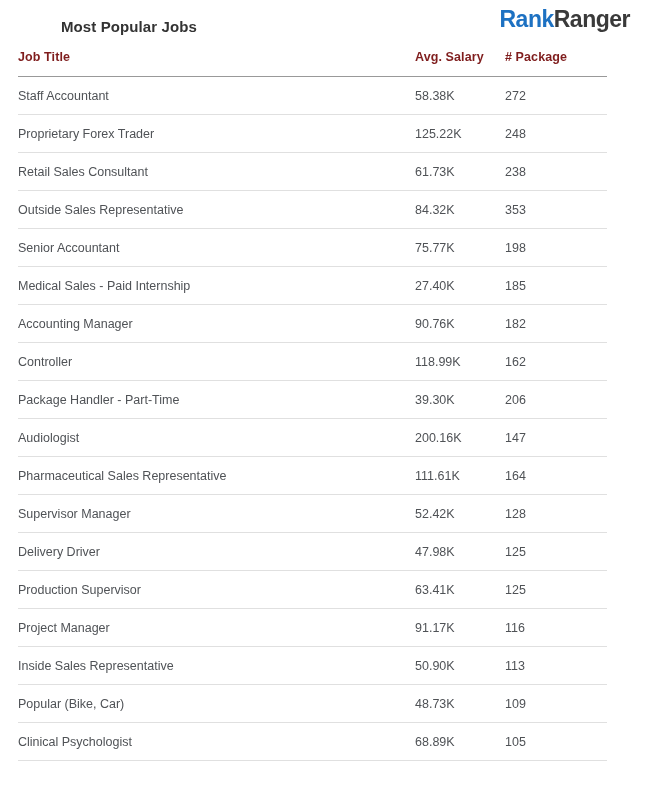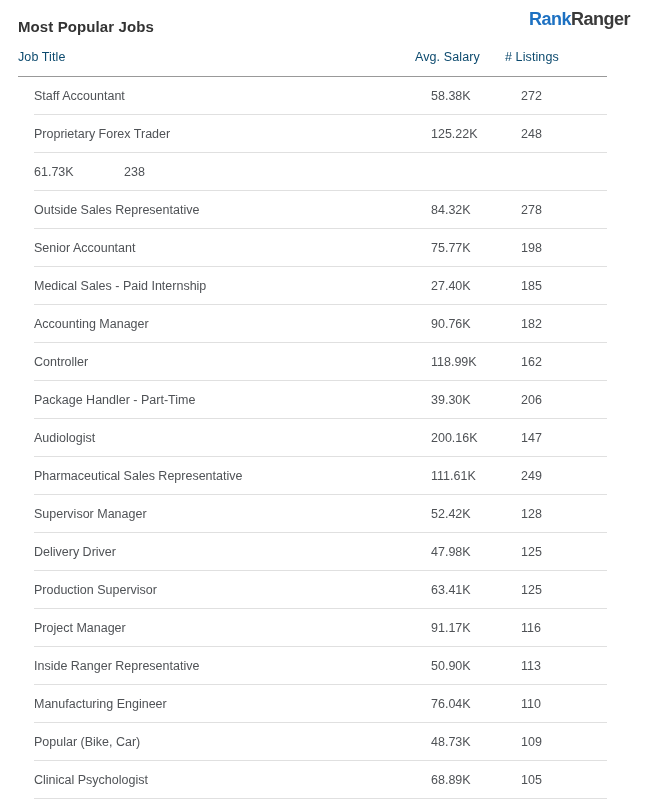--- a/index.html
+++ b/index.html
@@ -9,59 +9,59 @@
     overflow: hidden;
     font-family: "Liberation Sans", "DejaVu Sans", sans-serif;
   }
   .page { width: 646px; height: 810px; background: #fff; }
 
   .topbar {
     display: flex;
     justify-content: space-between;
     align-items: flex-start;
     padding: 12px 16px 0 18px;
+    margin-left: 43px;
   }
   .page-title {
     font-size: 15px;
     font-weight: 700;
     color: #333333;
     margin-top: 5px;
     line-height: 20px;
     letter-spacing: 0.1px;
   }
   .logo {
-    font-size: 18px;
+    font-size: 23px;
     font-weight: 700;
     line-height: 23px;
     margin-top: -4px;
     letter-spacing: -0.5px;
     white-space: nowrap;
   }
   .logo .rank   { color: #1d71c2; }
   .logo .ranger { color: #3a3a3a; }
 
   .table { margin: 0 39px 0 18px; }
   .thead {
     display: flex;
     align-items: center;
     height: 40px;
     border-bottom: 1px solid #999999;
   }
   .thead .col {
     font-size: 12.5px;
-    font-weight: 400;
-    color: #0c4a6e;
+    font-weight: 700;
+    color: #7f1d1d;
     letter-spacing: 0.1px;
   }
   .row {
     display: flex;
     align-items: center;
     height: 38px;
     border-bottom: 1px solid #e0e0e0;
-    margin-left: 16px;
   }
   .cell {
     font-size: 12.5px;
     font-weight: 400;
     color: #4f5256;
     white-space: nowrap;
     overflow: hidden;
   }
   .c-job      { width: 397px; flex: none; }
   .c-salary   { width: 90px;  flex: none; }
@@ -76,41 +76,42 @@
     <div class="page-title">Most Popular Jobs</div>
     <div class="logo">
       <span class="rank" style="color: rgb(29, 113, 194);">Rank</span><span class="ranger" style="color: rgb(58, 58, 58);">Ranger</span>
     </div>
   </div>
 
   <div class="table">
     <div class="thead">
       <div class="col c-job">Job Title</div>
       <div class="col c-salary">Avg. Salary</div>
-      <div class="col c-listings"># Listings</div>
+      <div class="col c-listings"># Package</div>
     </div>
     <div id="tbody">
         <div class="row">
           <div class="cell c-job">Staff Accountant</div>
           <div class="cell c-salary">58.38K</div>
           <div class="cell c-listings">272</div>
         </div>
         <div class="row">
           <div class="cell c-job">Proprietary Forex Trader</div>
           <div class="cell c-salary">125.22K</div>
           <div class="cell c-listings">248</div>
         </div>
         <div class="row">
+          <div class="cell c-job">Retail Sales Consultant</div>
           <div class="cell c-salary">61.73K</div>
           <div class="cell c-listings">238</div>
         </div>
         <div class="row">
           <div class="cell c-job">Outside Sales Representative</div>
           <div class="cell c-salary">84.32K</div>
-          <div class="cell c-listings">278</div>
+          <div class="cell c-listings">353</div>
         </div>
         <div class="row">
           <div class="cell c-job">Senior Accountant</div>
           <div class="cell c-salary">75.77K</div>
           <div class="cell c-listings">198</div>
         </div>
         <div class="row">
           <div class="cell c-job">Medical Sales - Paid Internship</div>
           <div class="cell c-salary">27.40K</div>
           <div class="cell c-listings">185</div>
@@ -131,21 +132,21 @@
           <div class="cell c-listings">206</div>
         </div>
         <div class="row">
           <div class="cell c-job">Audiologist</div>
           <div class="cell c-salary">200.16K</div>
           <div class="cell c-listings">147</div>
         </div>
         <div class="row">
           <div class="cell c-job">Pharmaceutical Sales Representative</div>
           <div class="cell c-salary">111.61K</div>
-          <div class="cell c-listings">249</div>
+          <div class="cell c-listings">164</div>
         </div>
         <div class="row">
           <div class="cell c-job">Supervisor Manager</div>
           <div class="cell c-salary">52.42K</div>
           <div class="cell c-listings">128</div>
         </div>
         <div class="row">
           <div class="cell c-job">Delivery Driver</div>
           <div class="cell c-salary">47.98K</div>
           <div class="cell c-listings">125</div>
@@ -154,28 +155,23 @@
           <div class="cell c-job">Production Supervisor</div>
           <div class="cell c-salary">63.41K</div>
           <div class="cell c-listings">125</div>
         </div>
         <div class="row">
           <div class="cell c-job">Project Manager</div>
           <div class="cell c-salary">91.17K</div>
           <div class="cell c-listings">116</div>
         </div>
         <div class="row">
-          <div class="cell c-job">Inside Ranger Representative</div>
+          <div class="cell c-job">Inside Sales Representative</div>
           <div class="cell c-salary">50.90K</div>
           <div class="cell c-listings">113</div>
-        </div>
-        <div class="row">
-          <div class="cell c-job">Manufacturing Engineer</div>
-          <div class="cell c-salary">76.04K</div>
-          <div class="cell c-listings">110</div>
         </div>
         <div class="row">
           <div class="cell c-job">Popular (Bike, Car)</div>
           <div class="cell c-salary">48.73K</div>
           <div class="cell c-listings">109</div>
         </div>
         <div class="row">
           <div class="cell c-job">Clinical Psychologist</div>
           <div class="cell c-salary">68.89K</div>
           <div class="cell c-listings">105</div>

